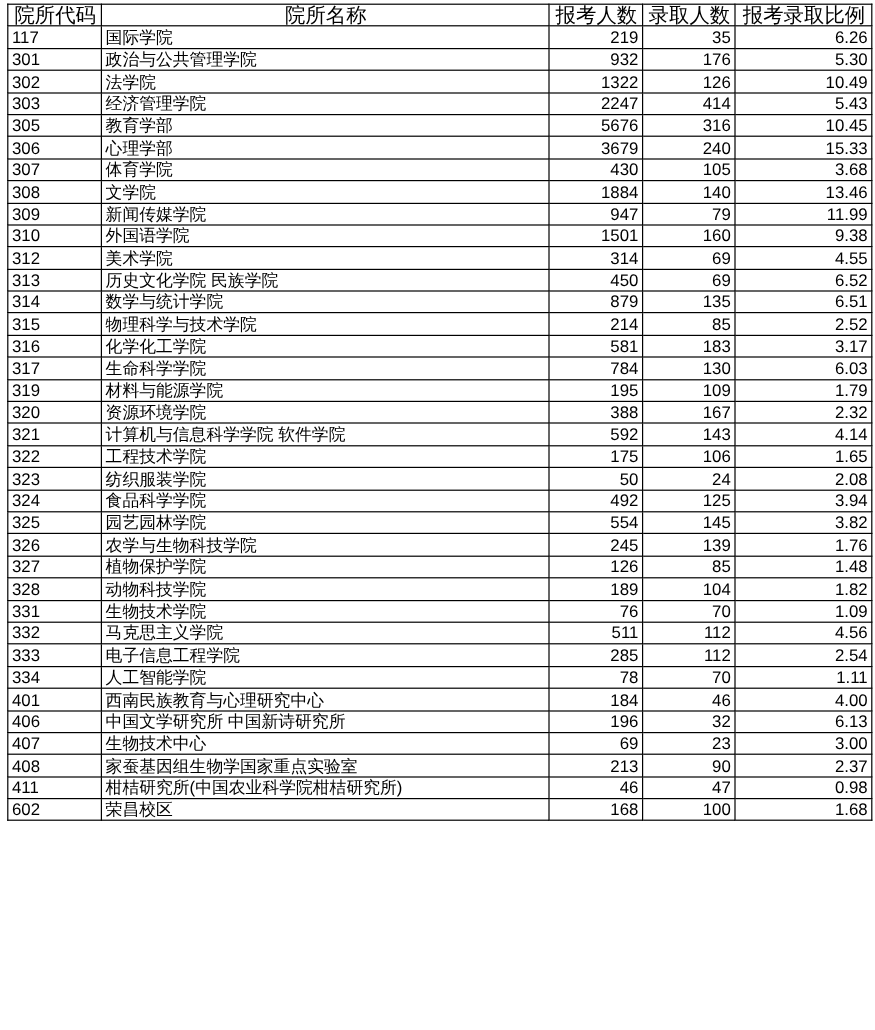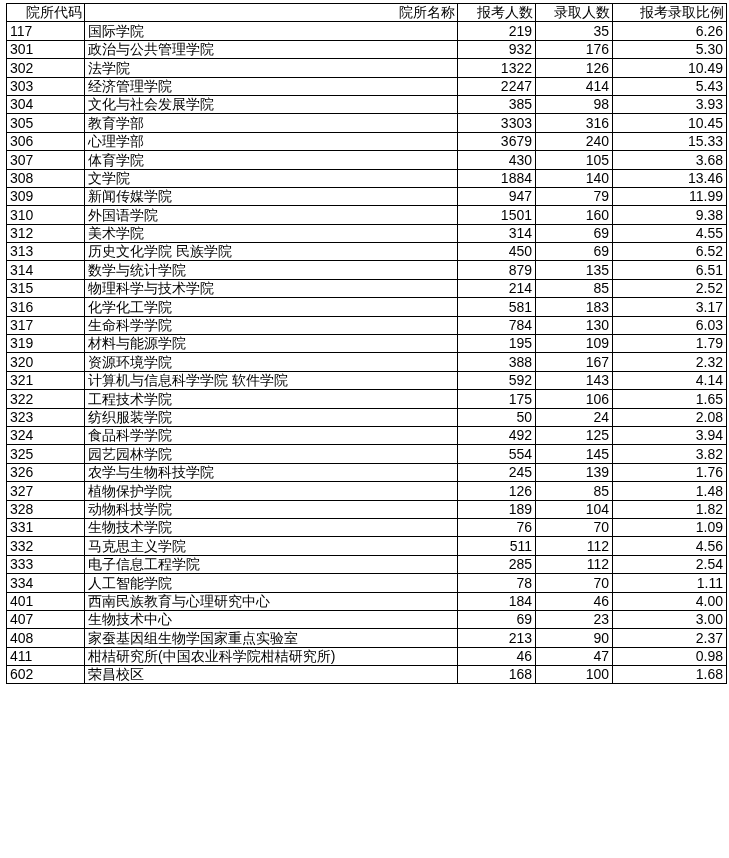--- a/index.html
+++ b/index.html
@@ -34,22 +34,22 @@
       height: 17.4px;
       padding: 0 2px 0 3px;
       font-size: 14px;
       line-height: 17px;
       white-space: nowrap;
       overflow: hidden;
       vertical-align: bottom;
       font-weight: normal;
     }
     table.admissions th {
-      text-align: right;
-      font-size: 14px;
+      text-align: center;
+      font-size: 17px;
     }
     table.admissions td.num {
       text-align: right;
       padding-right: 3px;
     }
     table.admissions td.txt {
       text-align: left;
     }
   </style>
 </head>
@@ -95,30 +95,23 @@
         <td class="num">10.49</td>
       </tr>
       <tr>
         <td class="txt">303</td>
         <td class="txt">经济管理学院</td>
         <td class="num">2247</td>
         <td class="num">414</td>
         <td class="num">5.43</td>
       </tr>
       <tr>
-        <td class="txt">304</td>
-        <td class="txt">文化与社会发展学院</td>
-        <td class="num">385</td>
-        <td class="num">98</td>
-        <td class="num">3.93</td>
-      </tr>
-      <tr>
         <td class="txt">305</td>
         <td class="txt">教育学部</td>
-        <td class="num">3303</td>
+        <td class="num">5676</td>
         <td class="num">316</td>
         <td class="num">10.45</td>
       </tr>
       <tr>
         <td class="txt">306</td>
         <td class="txt">心理学部</td>
         <td class="num">3679</td>
         <td class="num">240</td>
         <td class="num">15.33</td>
       </tr>
@@ -291,20 +284,27 @@
         <td class="num">1.11</td>
       </tr>
       <tr>
         <td class="txt">401</td>
         <td class="txt">西南民族教育与心理研究中心</td>
         <td class="num">184</td>
         <td class="num">46</td>
         <td class="num">4.00</td>
       </tr>
       <tr>
+        <td class="txt">406</td>
+        <td class="txt">中国文学研究所 中国新诗研究所</td>
+        <td class="num">196</td>
+        <td class="num">32</td>
+        <td class="num">6.13</td>
+      </tr>
+      <tr>
         <td class="txt">407</td>
         <td class="txt">生物技术中心</td>
         <td class="num">69</td>
         <td class="num">23</td>
         <td class="num">3.00</td>
       </tr>
       <tr>
         <td class="txt">408</td>
         <td class="txt">家蚕基因组生物学国家重点实验室</td>
         <td class="num">213</td>

